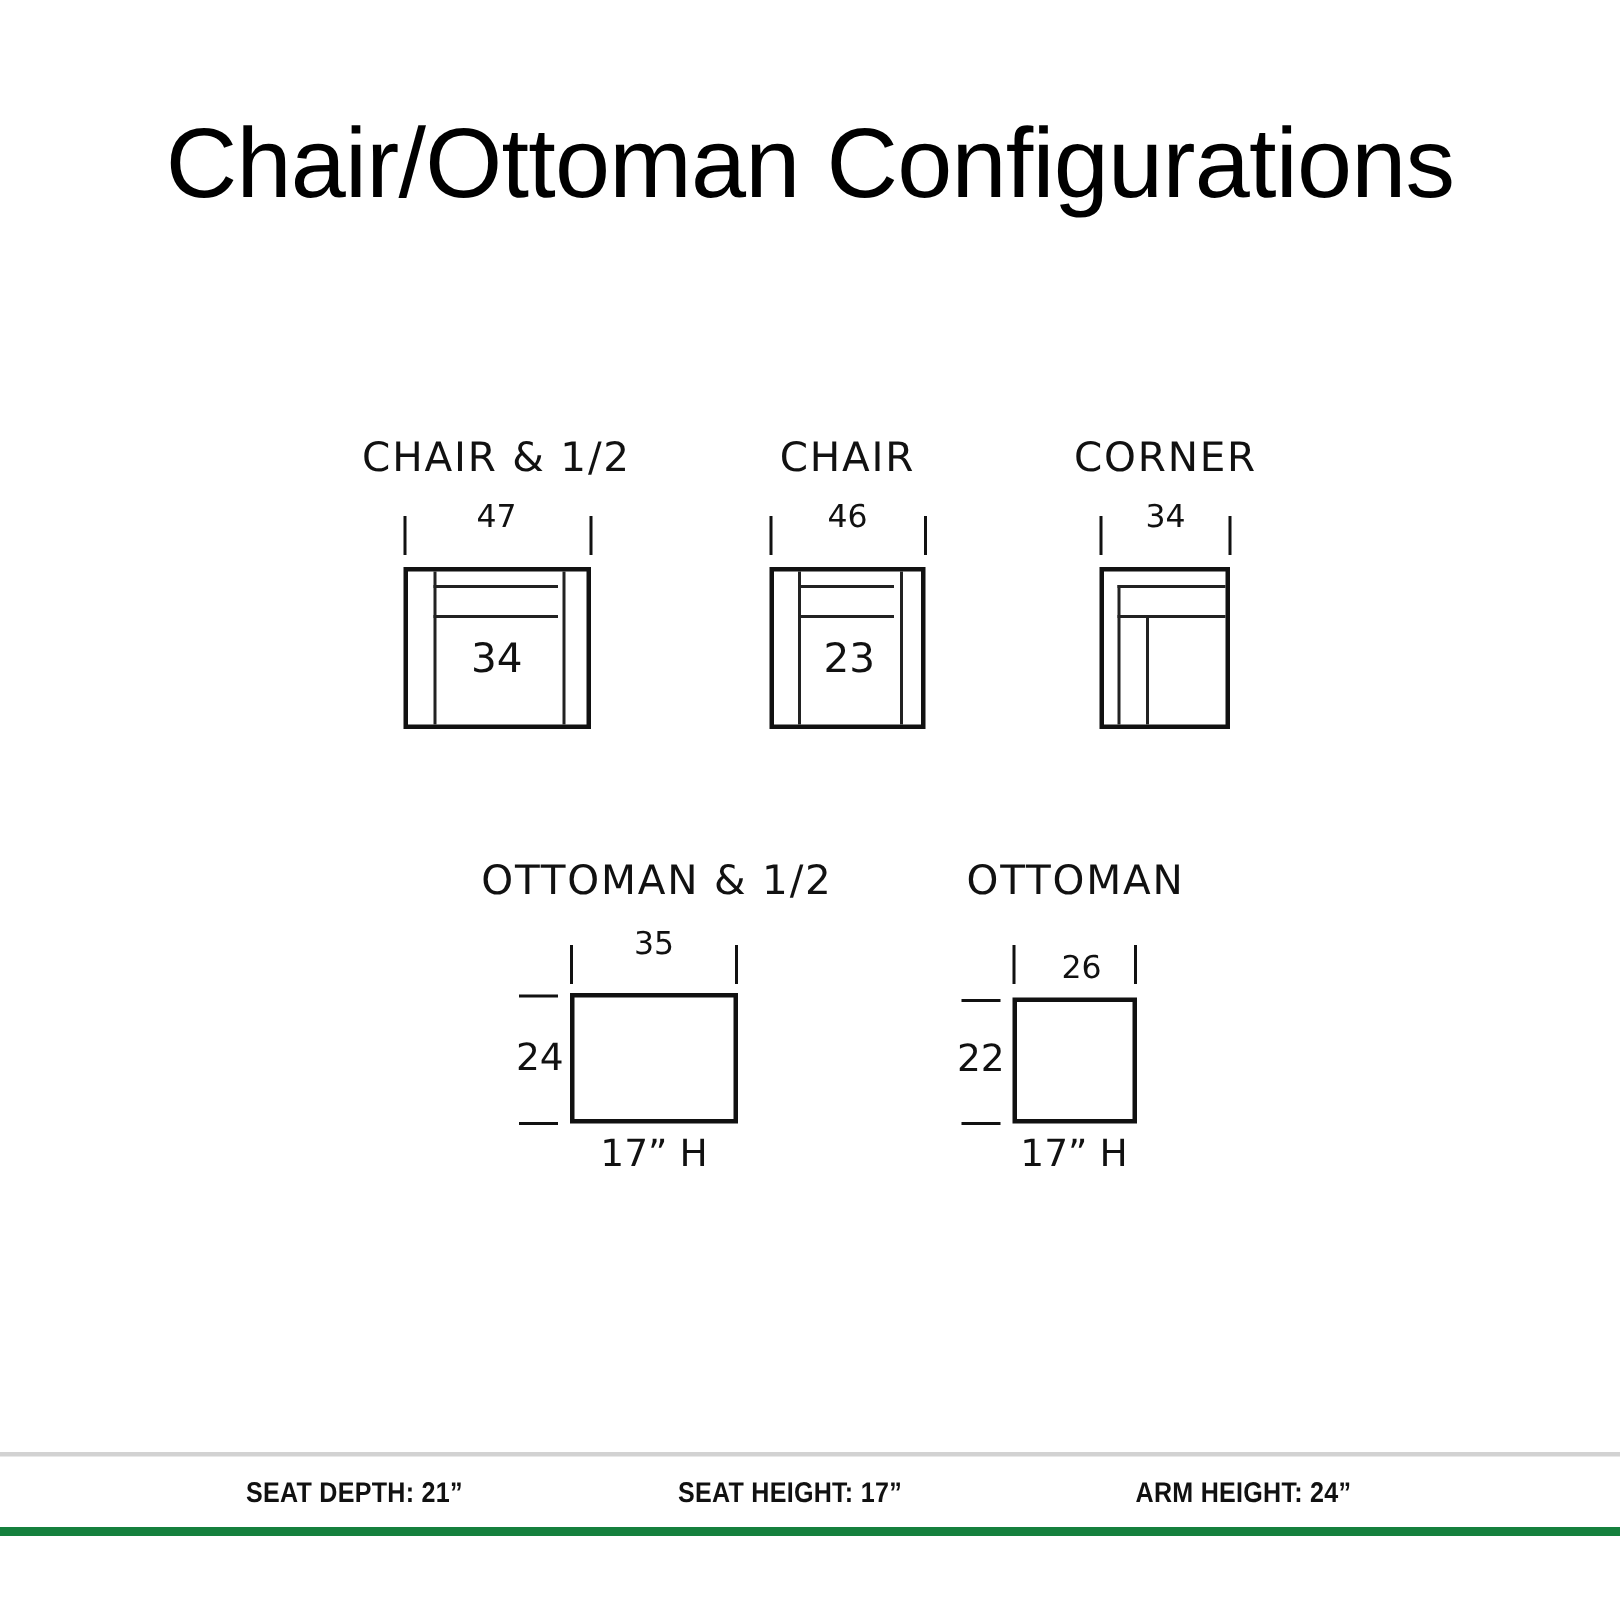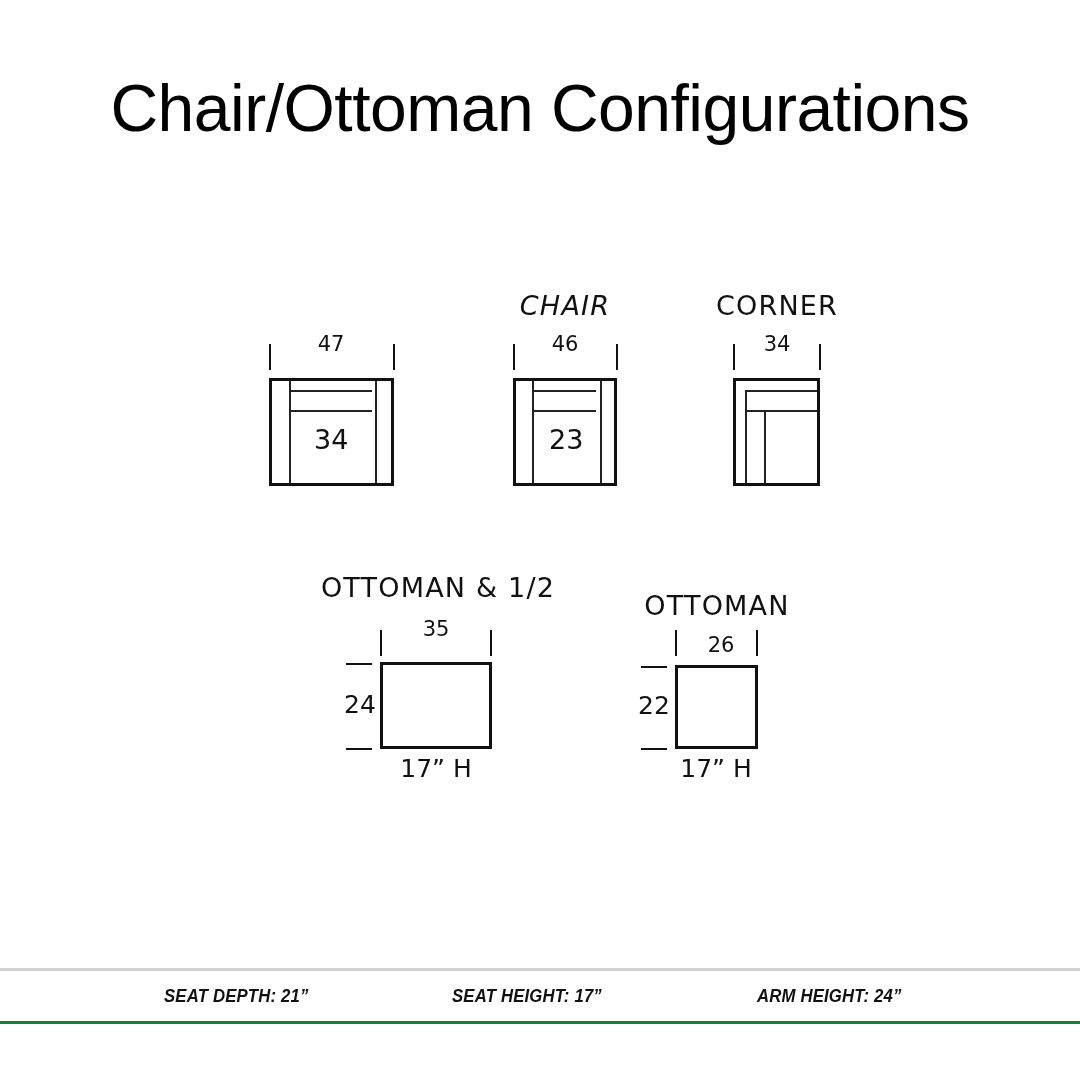--- a/index.html
+++ b/index.html
@@ -125,59 +125,59 @@
   }
 
   
   #spec-footer {
     position: absolute;
     left: 0;
     width: 1080px;
     top: 968px;
     height: 56px;
     border-top: 3px solid #d2d2d2;
-    border-bottom: 3px solid #15803d;
+    border-bottom: 6px solid #15803d;
     box-sizing: border-box;
-    font-style: italic;
   }
   .spec-item {
     position: absolute;
     top: 14px;
     font-family: "Liberation Sans", sans-serif;
     font-size: 19px;
     font-weight: bold;
     letter-spacing: 0.2px;
     color: #111111;
     white-space: nowrap;
     transform: scaleX(0.88);
     transform-origin: left center;
   }
 </style>
 </head>
 <body>
 
 <div id="page-title">Chair/Ottoman Configurations</div>
 
 <div class="diagram" style="left:239px; top:290px; width:190px; height:200px;">
+  <div class="diagram-label" style="left:92px;">CHAIR &amp; 1/2</div>
 
   <div class="dim-width-value" style="top:42px; left:92px;">47</div>
   <div class="tick-v" style="top:54px; left:30px;"></div>
   <div class="tick-v" style="top:54px; left:154px;"></div>
 
   <div class="plan" style="left:30px; top:88px; width:125px; height:108px;">
     <div class="arm" style="left:17px;"></div>
     <div class="arm" style="left:103px;"></div>
     <div class="backband" style="left:17px; right:19px; top:9px;"></div>
     <div class="backband" style="left:17px; right:19px; top:29px;"></div>
     <div class="inner-value" style="left:42px; top:43px;">34</div>
   </div>
 </div>
 
 <div class="diagram" style="left:505px; top:290px; width:130px; height:200px;">
-  <div class="diagram-label" style="left:60px;font-style:italic;">CHAIR</div>
+  <div class="diagram-label" style="left:60px;">CHAIR</div>
 
   <div class="dim-width-value" style="top:42px; left:60px;">46</div>
   <div class="tick-v" style="top:54px; left:8px;"></div>
   <div class="tick-v" style="top:54px; left:111px;"></div>
 
   <div class="plan" style="left:8px; top:88px; width:104px; height:108px;">
     <div class="arm" style="left:16px;"></div>
     <div class="arm" style="left:84px;"></div>
     <div class="backband" style="left:16px; right:18px; top:9px;"></div>
     <div class="backband" style="left:16px; right:18px; top:29px;"></div>
@@ -210,21 +210,21 @@
   <div class="tick-h" style="left:28px; top:91px;"></div>
   <div class="tick-h" style="left:28px; top:176px;"></div>
   <div class="dim-side-value" style="left:26px; top:118px;">24</div>
 
   <div class="plan" style="left:62px; top:90px; width:112px; height:87px;"></div>
 
   <div class="below-value" style="top:182px; left:118px;">17” H</div>
 </div>
 
 <div class="diagram" style="left:622px; top:572px; width:200px; height:205px;">
-  <div class="diagram-label" style="left:95px;margin-top:18px;">OTTOMAN</div>
+  <div class="diagram-label" style="left:95px;">OTTOMAN</div>
 
   <div class="dim-width-value" style="top:45px; left:99px;margin-top:16px;">26</div>
   <div class="tick-v" style="top:58px; left:53px;"></div>
   <div class="tick-v" style="top:58px; left:134px;"></div>
 
   <div class="tick-h" style="left:19px; top:94px;"></div>
   <div class="tick-h" style="left:19px; top:176px;"></div>
   <div class="dim-side-value" style="left:16px; top:119px;">22</div>
 
   <div class="plan" style="left:53px; top:93px; width:83px; height:84px;"></div>

